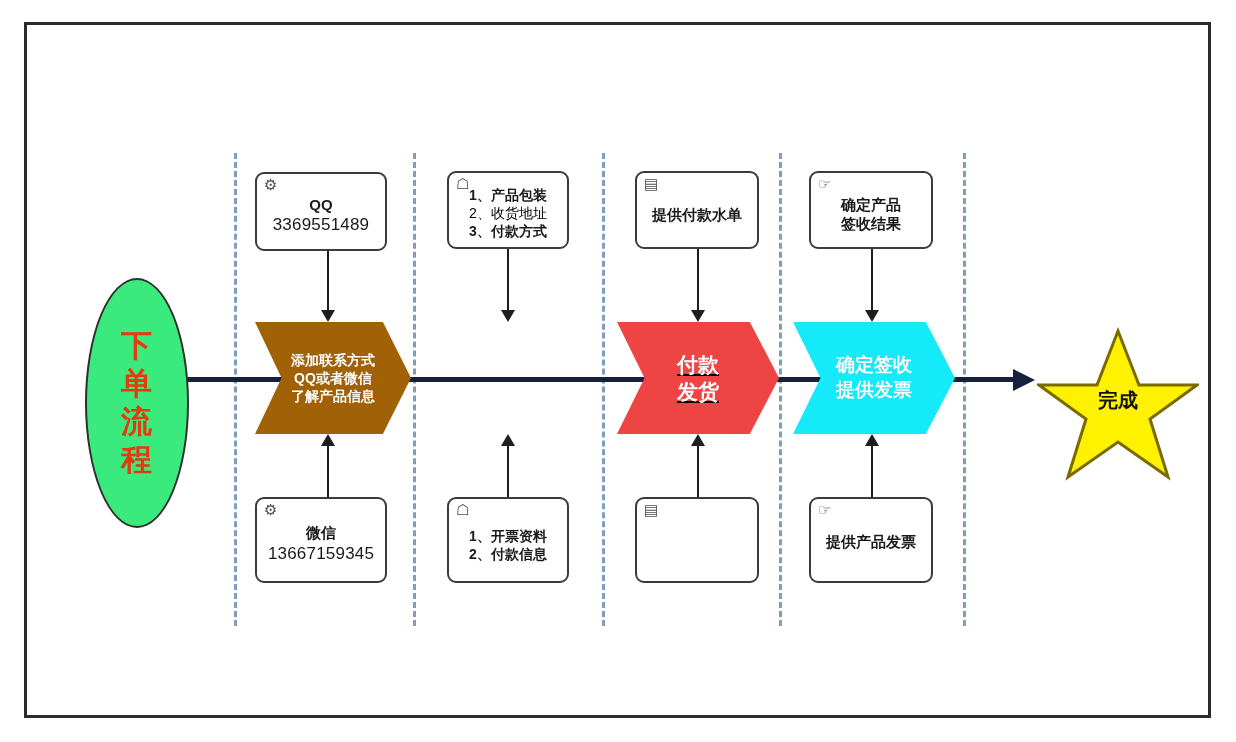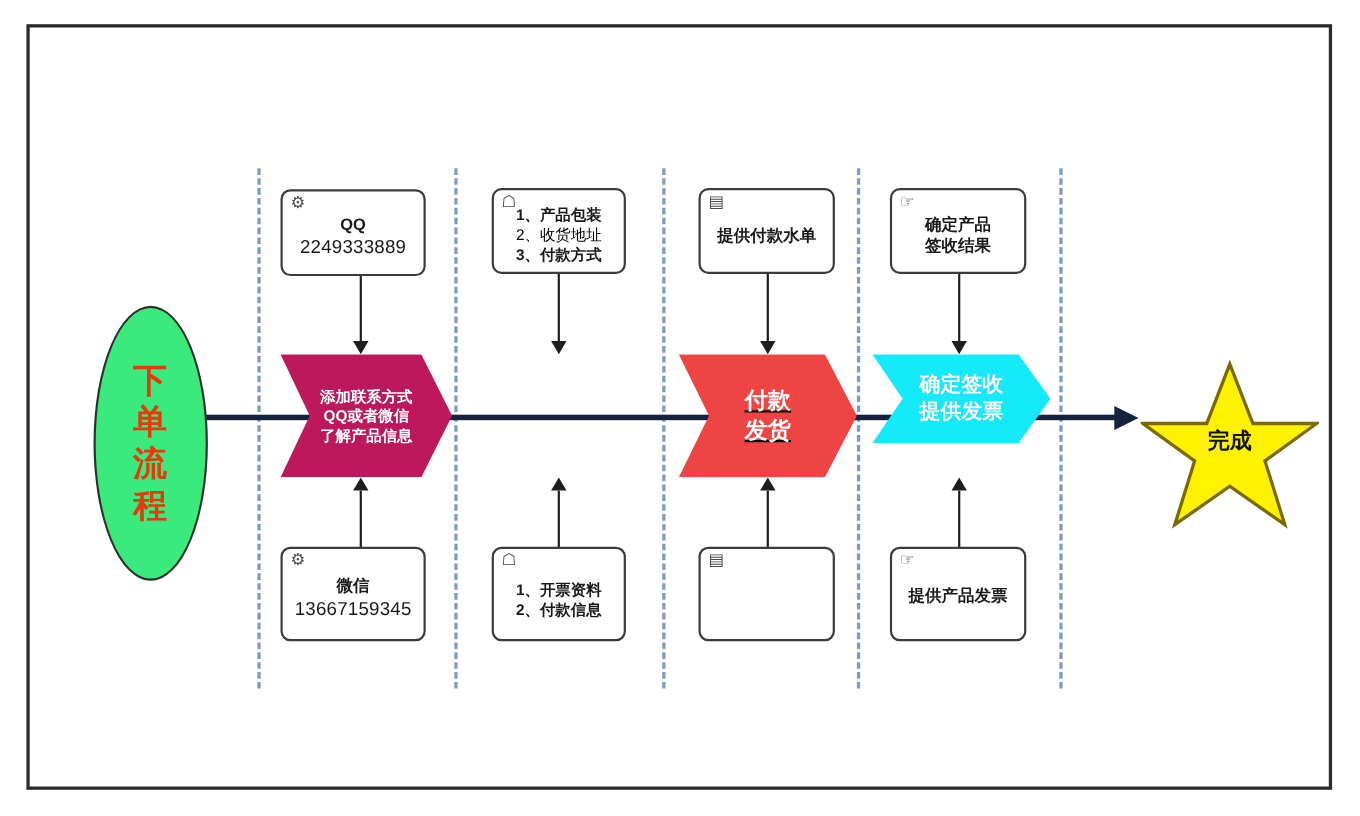--- a/index.html
+++ b/index.html
@@ -194,27 +194,27 @@
         <span>单</span>
         <span>流</span>
         <span>程</span>
       </div>
     </div>
 
     <div class="info-box" style="left:228px; top:147px; width:132px; height:79px;">
       <span class="glyph">⚙</span>
       <div class="lines">
         <span class="ln tline plain">QQ</span>
-        <span class="ln tline num">2249333889</span>
+        <span class="ln tline num">3369551489</span>
       </div>
     </div>
     <div class="vline" style="left:300px; top:226px; height:63px;"></div>
     <div class="arrow-down" style="left:294px; top:285px;"></div>
 
-    <div class="chev" style="left:228px; top:297px; width:156px; height:112px; background:#be185d;">
+    <div class="chev" style="left:228px; top:297px; width:156px; height:112px; background:#a16207;">
       <div class="ctext" style="font-size:14px;">
         <span class="cl">添加联系方式</span>
         <span class="cl">QQ或者微信</span>
         <span class="cl">了解产品信息</span>
       </div>
     </div>
 
     <div class="vline" style="left:300px; top:421px; height:54px;"></div>
     <div class="arrow-up" style="left:294px; top:409px;"></div>
     <div class="info-box" style="left:228px; top:472px; width:132px; height:86px;">
@@ -272,21 +272,21 @@
     <div class="info-box" style="left:782px; top:146px; width:124px; height:78px;">
       <span class="glyph">☞</span>
       <div class="lines" style="margin-top:8px;">
         <span class="ln tline plain">确定产品</span>
         <span class="ln tline plain">签收结果</span>
       </div>
     </div>
     <div class="vline" style="left:844px; top:224px; height:65px;"></div>
     <div class="arrow-down" style="left:838px; top:285px;"></div>
 
-    <div class="chev" style="left:766px; top:297px; width:162px; height:81px; background:#14EAFA;">
+    <div class="chev" style="left:766px; top:297px; width:162px; height:112px; background:#14EAFA;">
       <div class="ctext" style="font-size:19px;">
         <span class="cl">确定签收</span>
         <span class="cl">提供发票</span>
       </div>
     </div>
 
     <div class="vline" style="left:844px; top:421px; height:54px;"></div>
     <div class="arrow-up" style="left:838px; top:409px;"></div>
     <div class="info-box" style="left:782px; top:472px; width:124px; height:86px;">
       <span class="glyph">☞</span>

